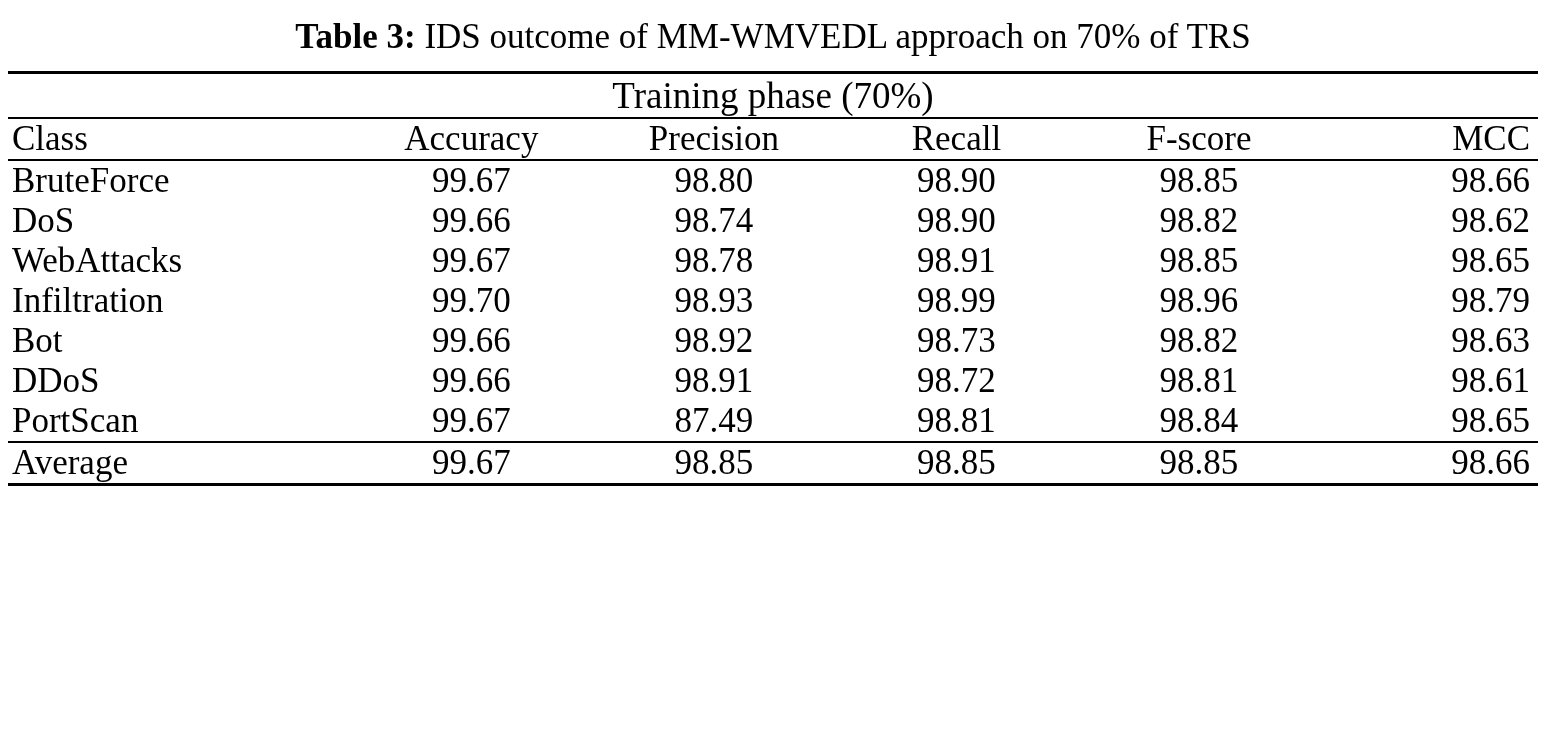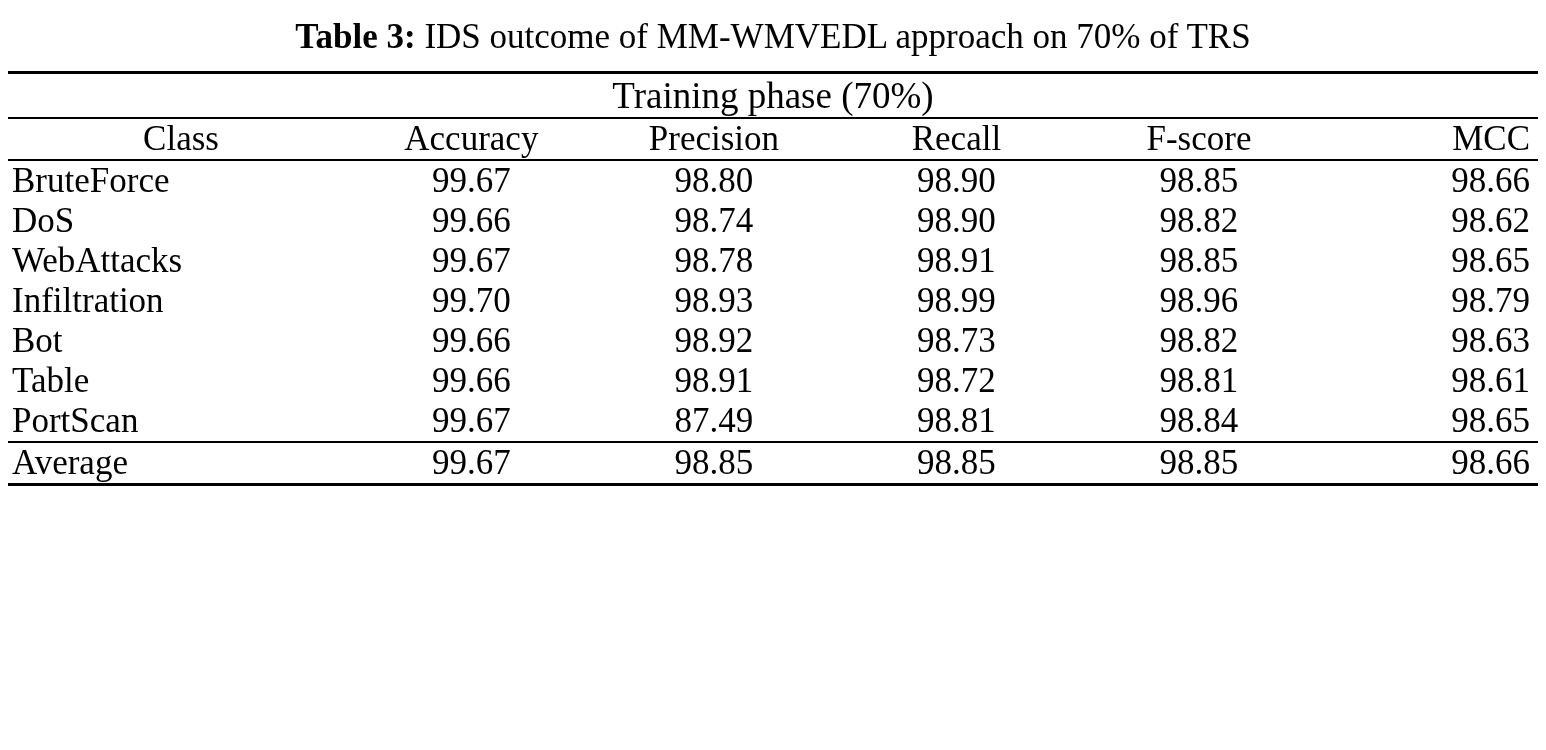--- a/index.html
+++ b/index.html
@@ -59,21 +59,21 @@
     padding: 12px 0 12px 0;
     font-size: 35px;
   }
   .datarow td {
     padding: 8px 0 8px 0;
     font-size: 35px;
   }
   .c-class  { text-align: left;  width: 22%; padding-left: 4px !important; }
   .c-num    { text-align: center; width: 15.6%; }
   .c-last   { text-align: right; width: 14%; padding-right: 8px !important; }
-  .colhead .c-class { text-align: center; }
+  .colhead .c-class { text-align: left; }
   .colhead .c-num { text-align: center; }
   .colhead .c-last { text-align: right; }
   .avg-gap td { height: 6px; }
 </style>
 </head>
 <body>
 
 <div class="page">
 
   <div class="caption">
@@ -130,21 +130,21 @@
       </tr>
       <tr class="datarow">
         <td class="c-class">Bot</td>
         <td class="c-num">99.66</td>
         <td class="c-num">98.92</td>
         <td class="c-num">98.73</td>
         <td class="c-num">98.82</td>
         <td class="c-last">98.63</td>
       </tr>
       <tr class="datarow">
-        <td class="c-class">Table</td>
+        <td class="c-class">DDoS</td>
         <td class="c-num">99.66</td>
         <td class="c-num">98.91</td>
         <td class="c-num">98.72</td>
         <td class="c-num">98.81</td>
         <td class="c-last">98.61</td>
       </tr>
       <tr class="datarow">
         <td class="c-class">PortScan</td>
         <td class="c-num">99.67</td>
         <td class="c-num">87.49</td>

